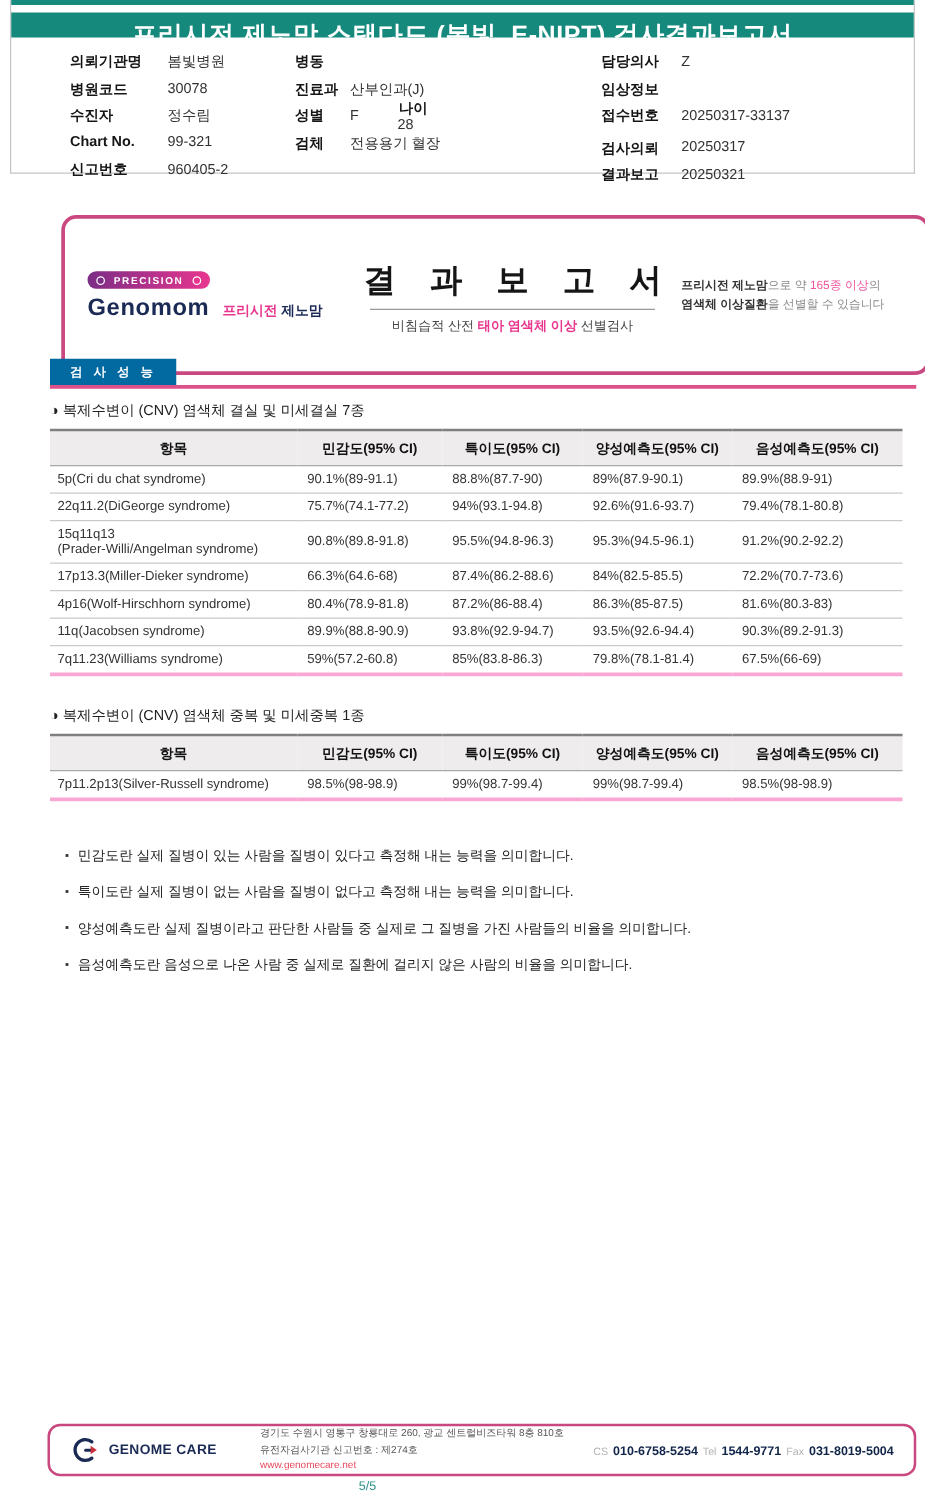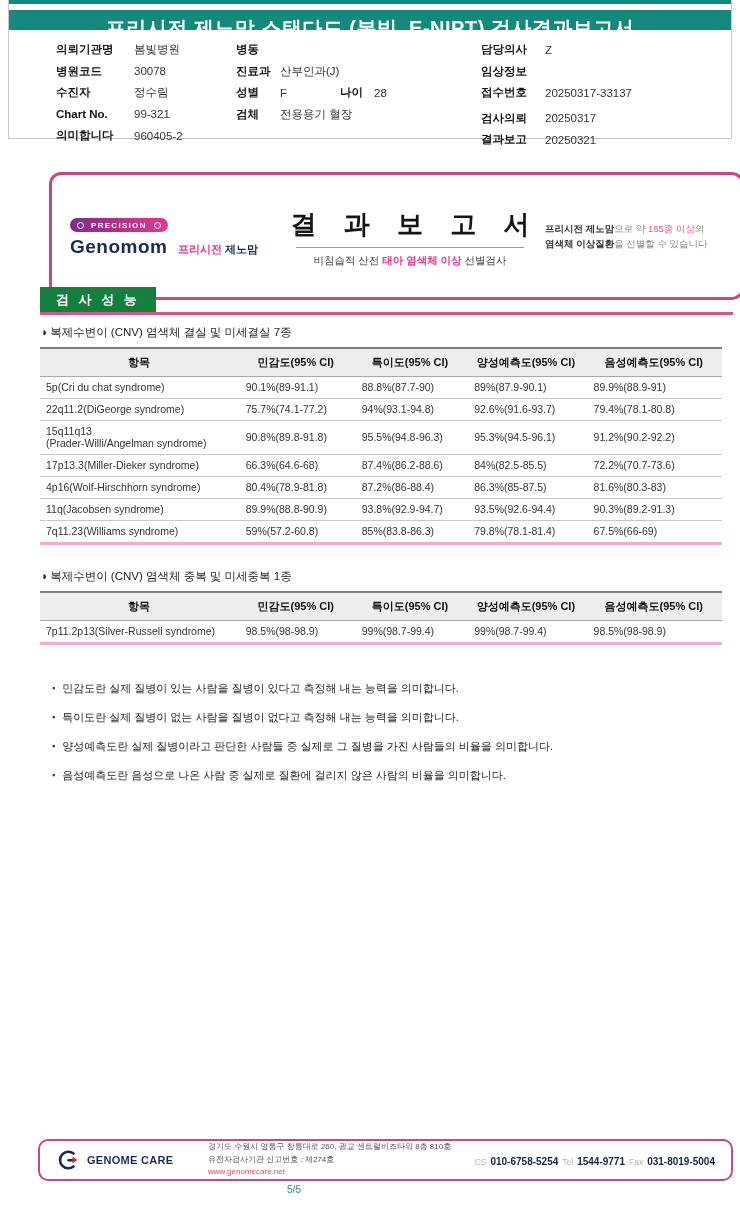--- a/index.html
+++ b/index.html
@@ -23,21 +23,21 @@
     color:#fff; font-size:20px; font-weight:bold;
     text-align:center; line-height:36px; letter-spacing:0.5px;
   }
   .info-grid { position:relative; height:108px; }
   .info-col { position:absolute; top:9px; }
   .col-left  { left:47px; }
   .col-mid   { left:227px; }
   .col-right { left:472px; }
   .info-row { display:flex; height:21.5px; align-items:center; }
   .pair { display:flex; align-items:center; }
-  .pair + .pair { margin-left:24px; }
+  .pair + .pair { margin-left:2px;flex-direction:column; }
   .lbl { font-weight:bold; font-size:11.5px; color:#151515; white-space:nowrap; }
   .val { font-size:11.5px; color:#333; white-space:nowrap; }
   .col-left  .lbl { width:78px; }
   .col-mid   .lbl { width:44px; }
   .col-mid   .val { min-width:36px; }
   .col-mid   .pair + .pair .lbl { width:34px; }
   .col-right .lbl { width:64px; }
   .col-right .info-row:nth-child(4) { margin-top:4px; }
 
   
@@ -69,22 +69,22 @@
   .hl { color:#e8368f; font-weight:bold; }
 
   .banner-right { width:178px; font-size:9.5px; color:#8a8a8a; line-height:1.6; }
   .s-bold { color:#333; font-weight:bold; }
   .s-pink { color:#f0549a;text-align:right; }
   .s-normal { }
 
   
   .perf { position:absolute; left:40px; top:287px; width:693px; }
   .section-tab {
-    display:inline-block; background:#15803d; color:#fff;
-    font-size:13px; font-weight:bold; letter-spacing:3px;
+    display:inline-block; background:#0369a1; color:#fff;
+    font-size:10px; font-weight:bold; letter-spacing:3px;
     padding:4px 16px 3px 16px; vertical-align:bottom;
   }
   .section-line { height:2.5px; background:#dd5189; }
   .caption { margin-top:10px; font-size:11.5px; color:#222; }
   .caption2 { margin-top:24px; }
 
   .perf-table { width:682px; border-collapse:collapse; margin-top:7px; table-layout:fixed; }
   .perf-table col.c1 { width:29%; }
   .perf-table col.c2 { width:17%; }
   .perf-table col.c3 { width:16.5%; }
@@ -153,21 +153,21 @@
             </span>
           </div>
           <div class="info-row">
             <span class="pair">
               <span class="lbl">Chart No.</span>
               <span class="val">99-321</span>
             </span>
           </div>
           <div class="info-row">
             <span class="pair">
-              <span class="lbl">의미합니다</span>
+              <span class="lbl">신고번호</span>
               <span class="val">960405-2</span>
             </span>
           </div>
         </div>
       <div class="info-col col-mid">
           <div class="info-row">
             <span class="pair">
               <span class="lbl">병동</span>
               <span class="val"></span>
             </span>

